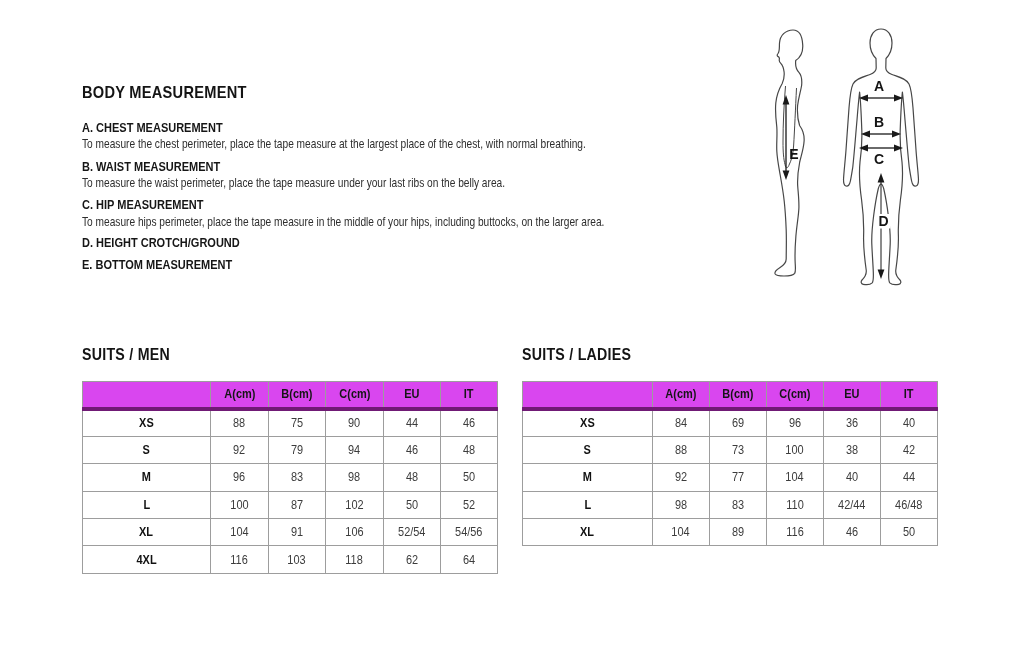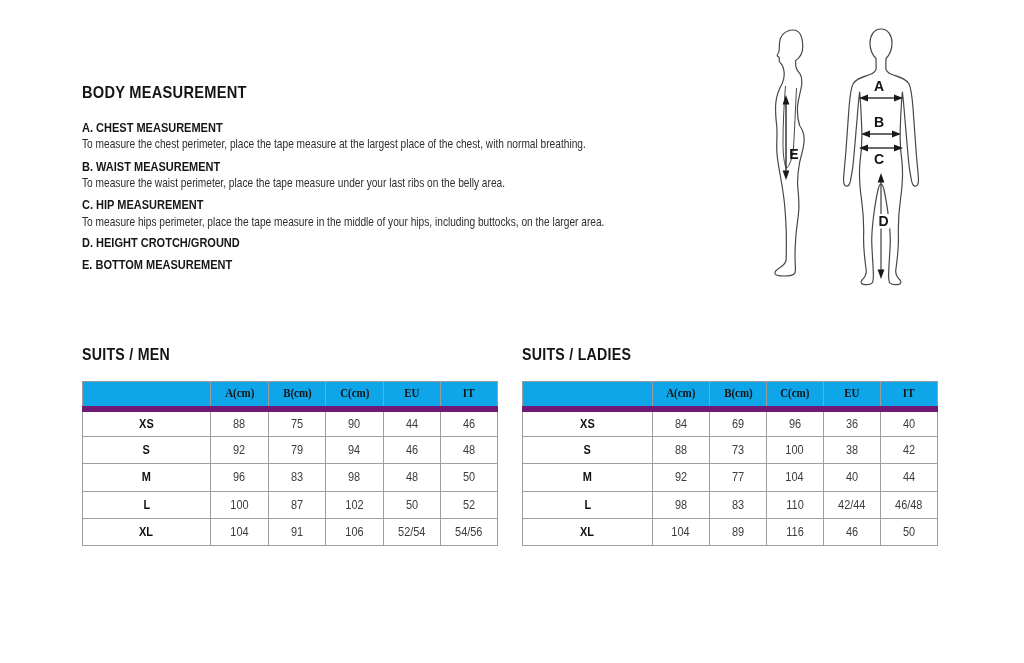--- a/index.html
+++ b/index.html
@@ -11,21 +11,21 @@
   .title-xl { left:82px; font-size:17px; font-weight:700; letter-spacing:0.3px; color:#141414; }
   .title-lg { font-size:16.5px; font-weight:700; letter-spacing:0.3px; color:#141414; }
   .sec-h    { left:82px; font-size:12.8px; font-weight:700; color:#161616; }
   .sec-d    { left:82px; font-size:12.4px; font-weight:400; color:#2e2e2e; transform:scaleX(0.82); transform-origin:0 50%; }
 
   table.size-table { border-collapse:collapse; table-layout:fixed; background:#fff;
                      border:1px solid #868686; }
   table.size-table th, table.size-table td {
       border:1px solid #9d9d9d; text-align:center; vertical-align:middle;
       height:27.4px; font-size:12.6px; color:#3c3c3c; padding:0; overflow:hidden; }
-  table.size-table thead th { background:#0ea5e9; border-bottom:6px solid #701a75;font-family:Liberation Serif, serif; }
+  table.size-table thead th { background:#d946ef; border-bottom:4px solid #701a75; }
   span.c { display:inline-block; transform:scaleX(0.87); white-space:nowrap; }
   thead span.c { font-weight:700; color:#151515; }
   td.size-col span.c { font-weight:700; color:#111111; }
 
   svg text { font-family:"Liberation Sans", sans-serif; font-weight:700; fill:#141414; }
 </style>
 </head>
 <body>
 
 <div class="abs title-xl cond" style="top:83px">BODY MEASUREMENT</div>
@@ -170,20 +170,28 @@
         <td><span class="c">52</span></td>
       </tr>
       <tr>
         <td class="size-col"><span class="c">XL</span></td>
         <td><span class="c">104</span></td>
         <td><span class="c">91</span></td>
         <td><span class="c">106</span></td>
         <td><span class="c">52/54</span></td>
         <td><span class="c">54/56</span></td>
       </tr>
+      <tr>
+        <td class="size-col"><span class="c">4XL</span></td>
+        <td><span class="c">116</span></td>
+        <td><span class="c">103</span></td>
+        <td><span class="c">118</span></td>
+        <td><span class="c">62</span></td>
+        <td><span class="c">64</span></td>
+      </tr>
     </tbody>
   </table>
 
 <div class="abs title-lg cond" style="left:522px;top:345px">SUITS / LADIES</div>
 <table class="abs size-table" style="left:522px;top:381px;width:415px">
   <colgroup>
     <col style="width:130px">
       <col style="width:57px">
       <col style="width:57px">
     <col style="width:57px">

